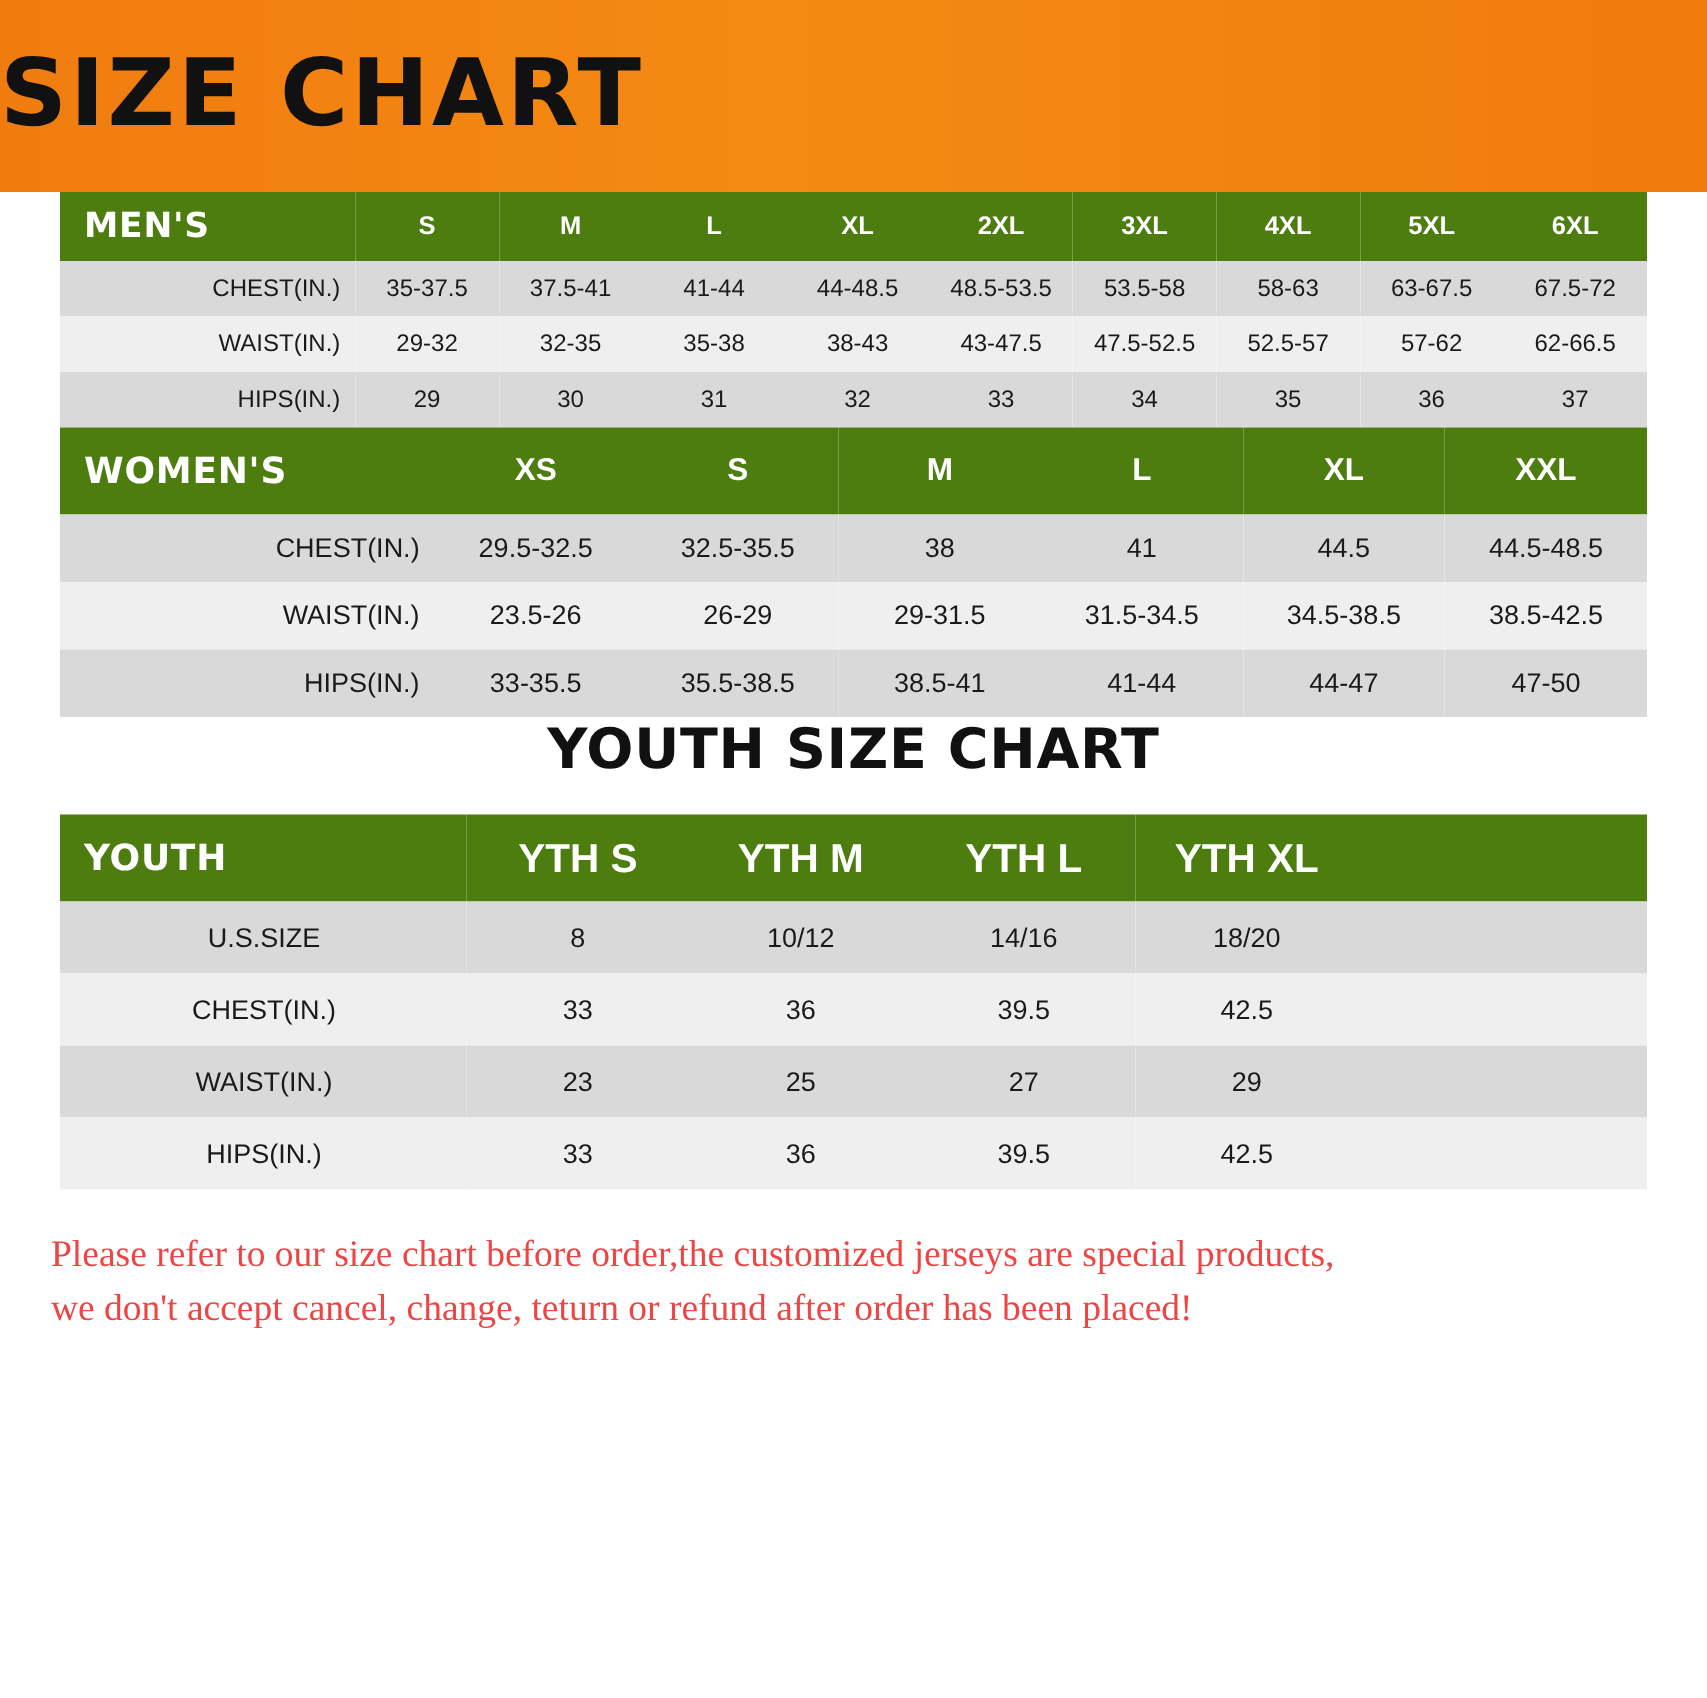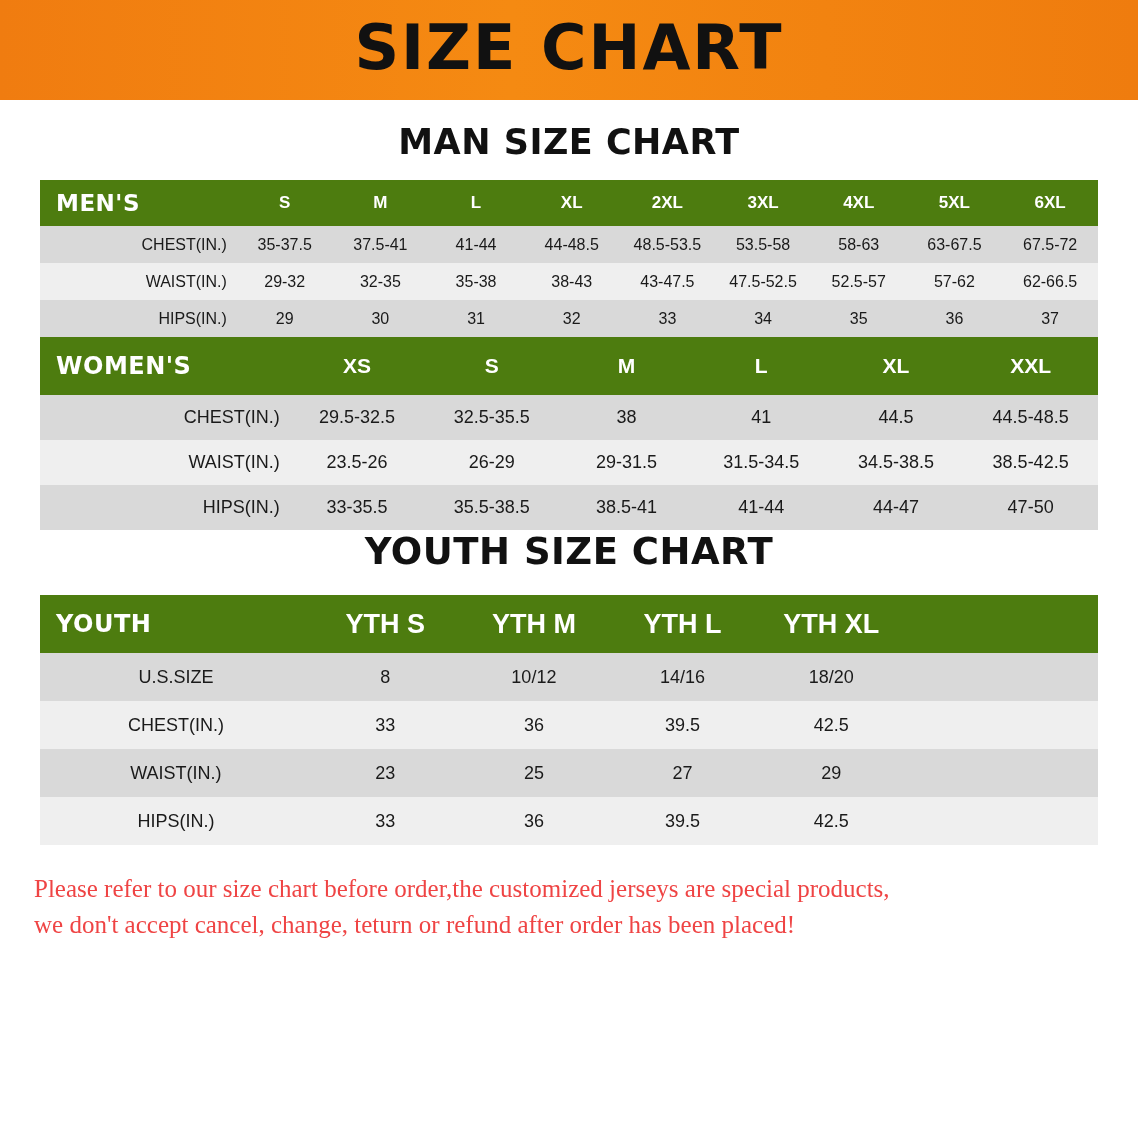--- a/index.html
+++ b/index.html
@@ -15,25 +15,24 @@
   }
   .page {
     position: relative;
     width: 1138px;
     height: 1132px;
     background: #ffffff;
   }
 
   
   .banner {
-    height: 100px;
+    height: 128px;
     background: linear-gradient(90deg, #f07c10 0%, #f58a12 45%, #ef7c0e 100%);
     display: flex;
     align-items: center;
-    justify-content: center;
   }
   .banner-title {
     font-family: "DejaVu Sans", sans-serif;
     font-weight: bold;
     font-size: 62px;
     letter-spacing: 2px;
     color: #111111;
     line-height: 1;
     padding-bottom: 4px;
   }
@@ -131,21 +130,20 @@
 </style>
 </head>
 <body>
 
 <div class="page">
 
   <div class="banner">
     <div class="banner-title">SIZE CHART</div>
   </div>
 
-  <div class="section-title title-man">MAN SIZE CHART</div>
   <div class="table-wrap">
     <table class="size-table" id="men-table">
       <thead>
         <tr>
           <th class="first" style="width:17%">MEN'S</th>
           <th>S</th>
           <th>M</th>
           <th>L</th>
           <th>XL</th>
           <th>2XL</th>

